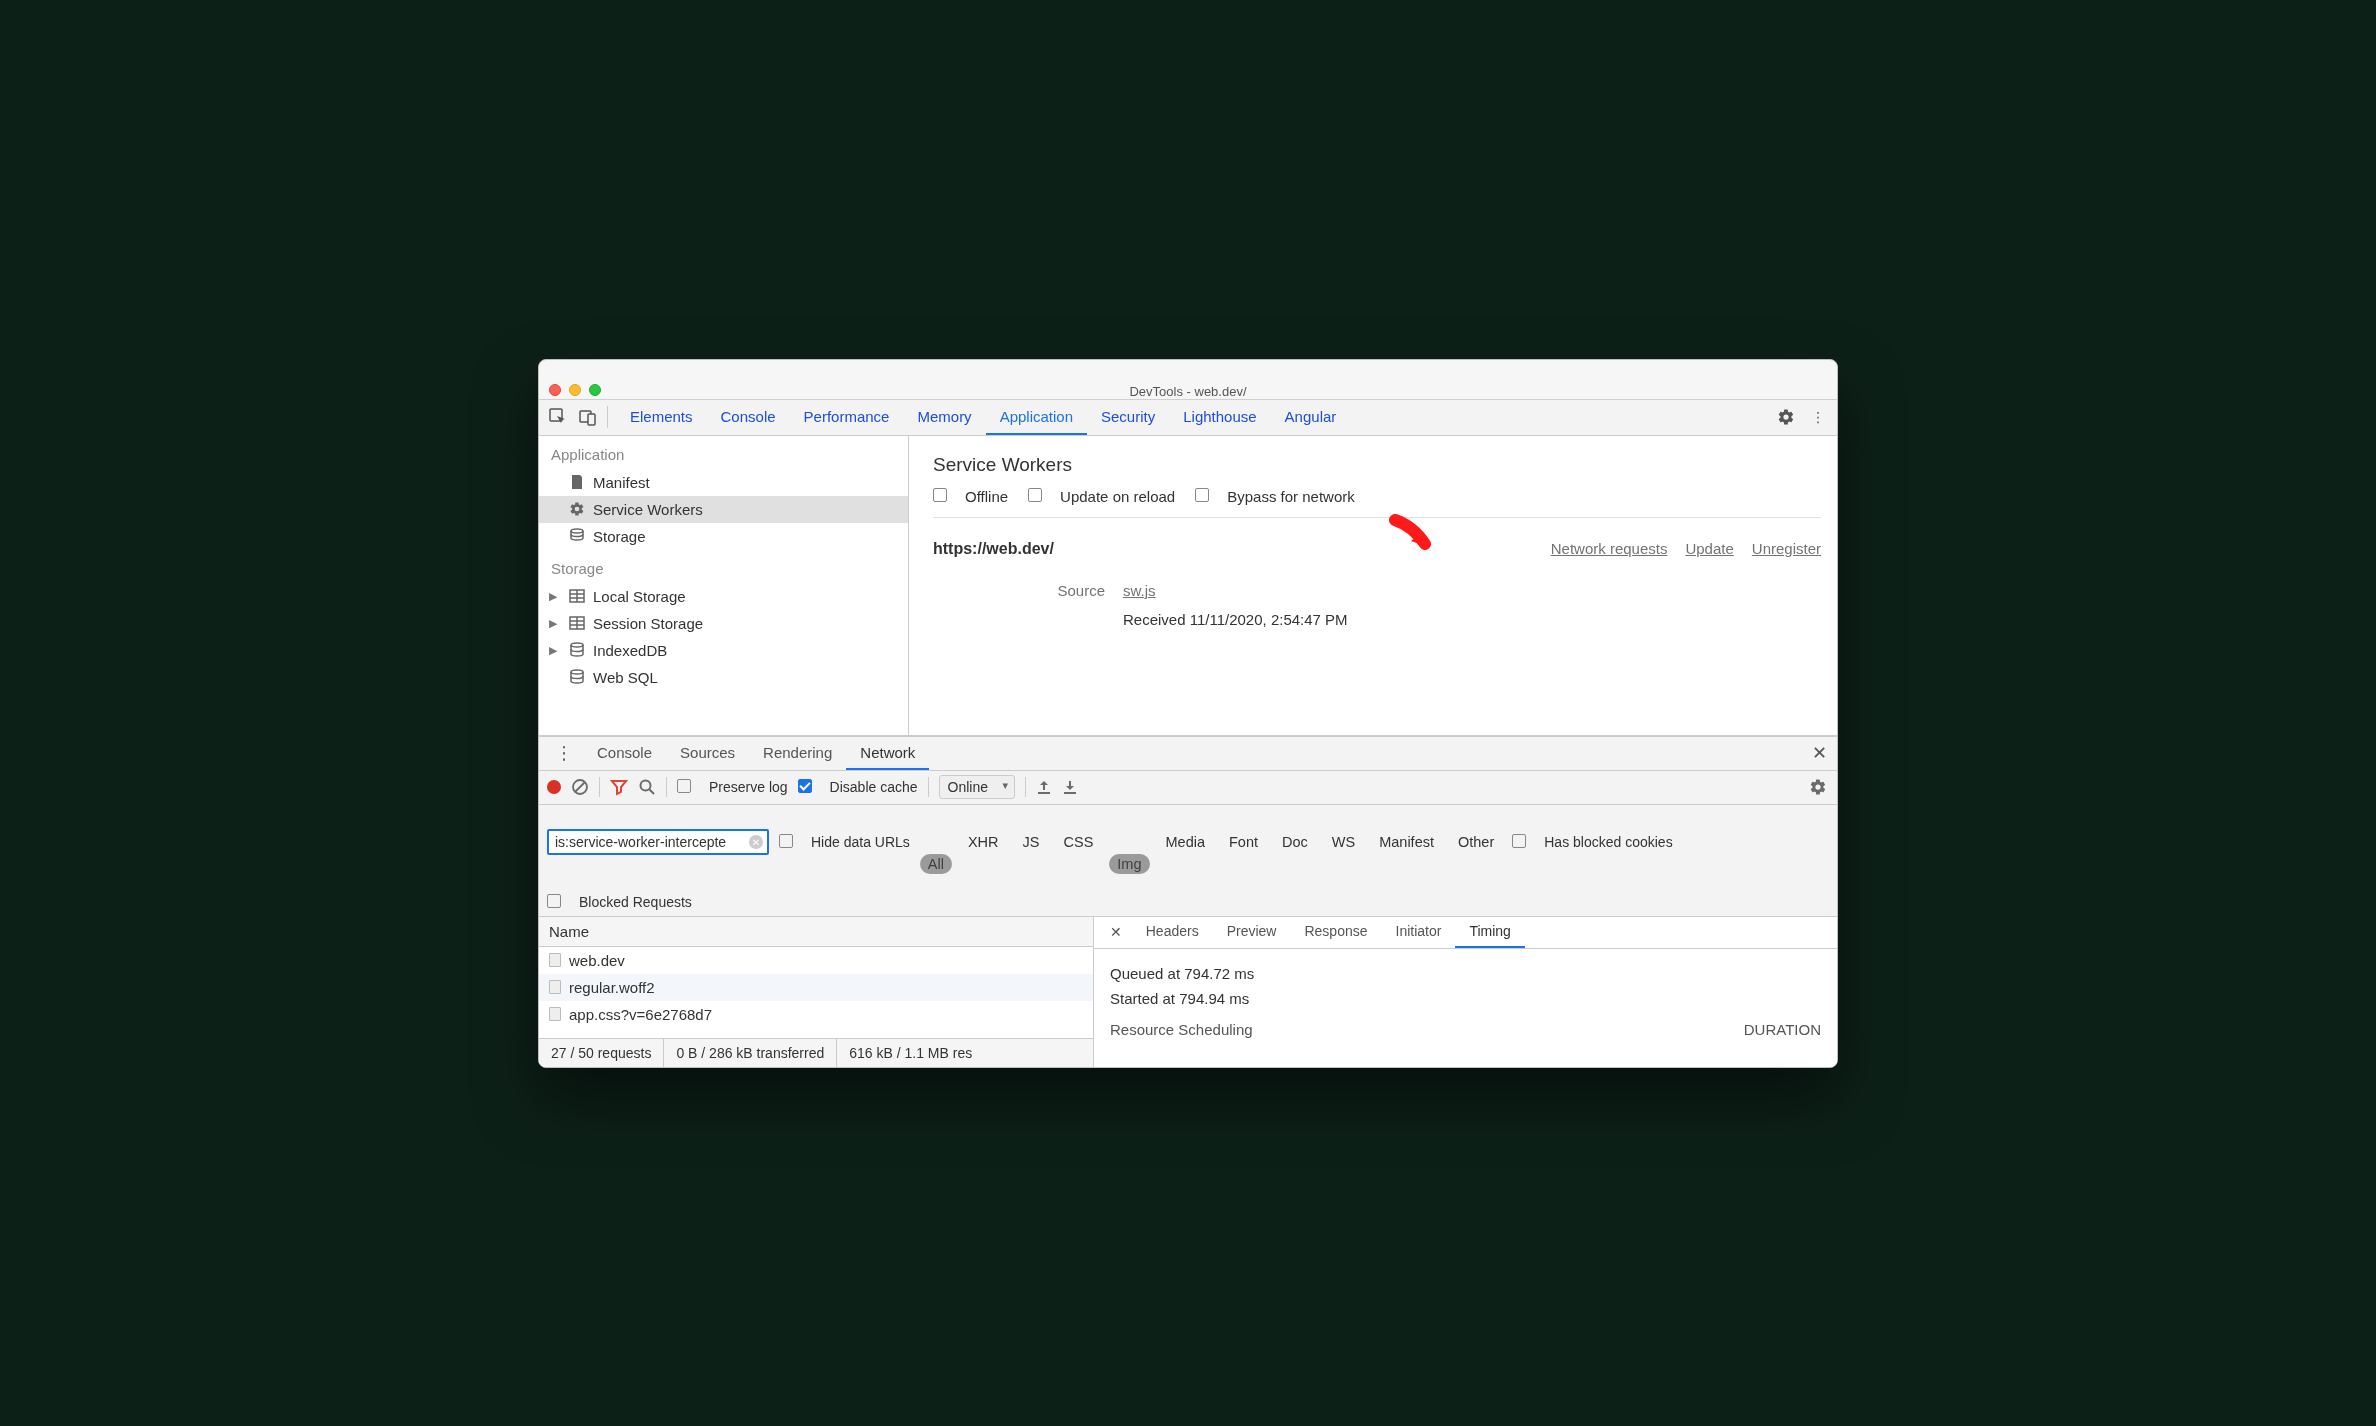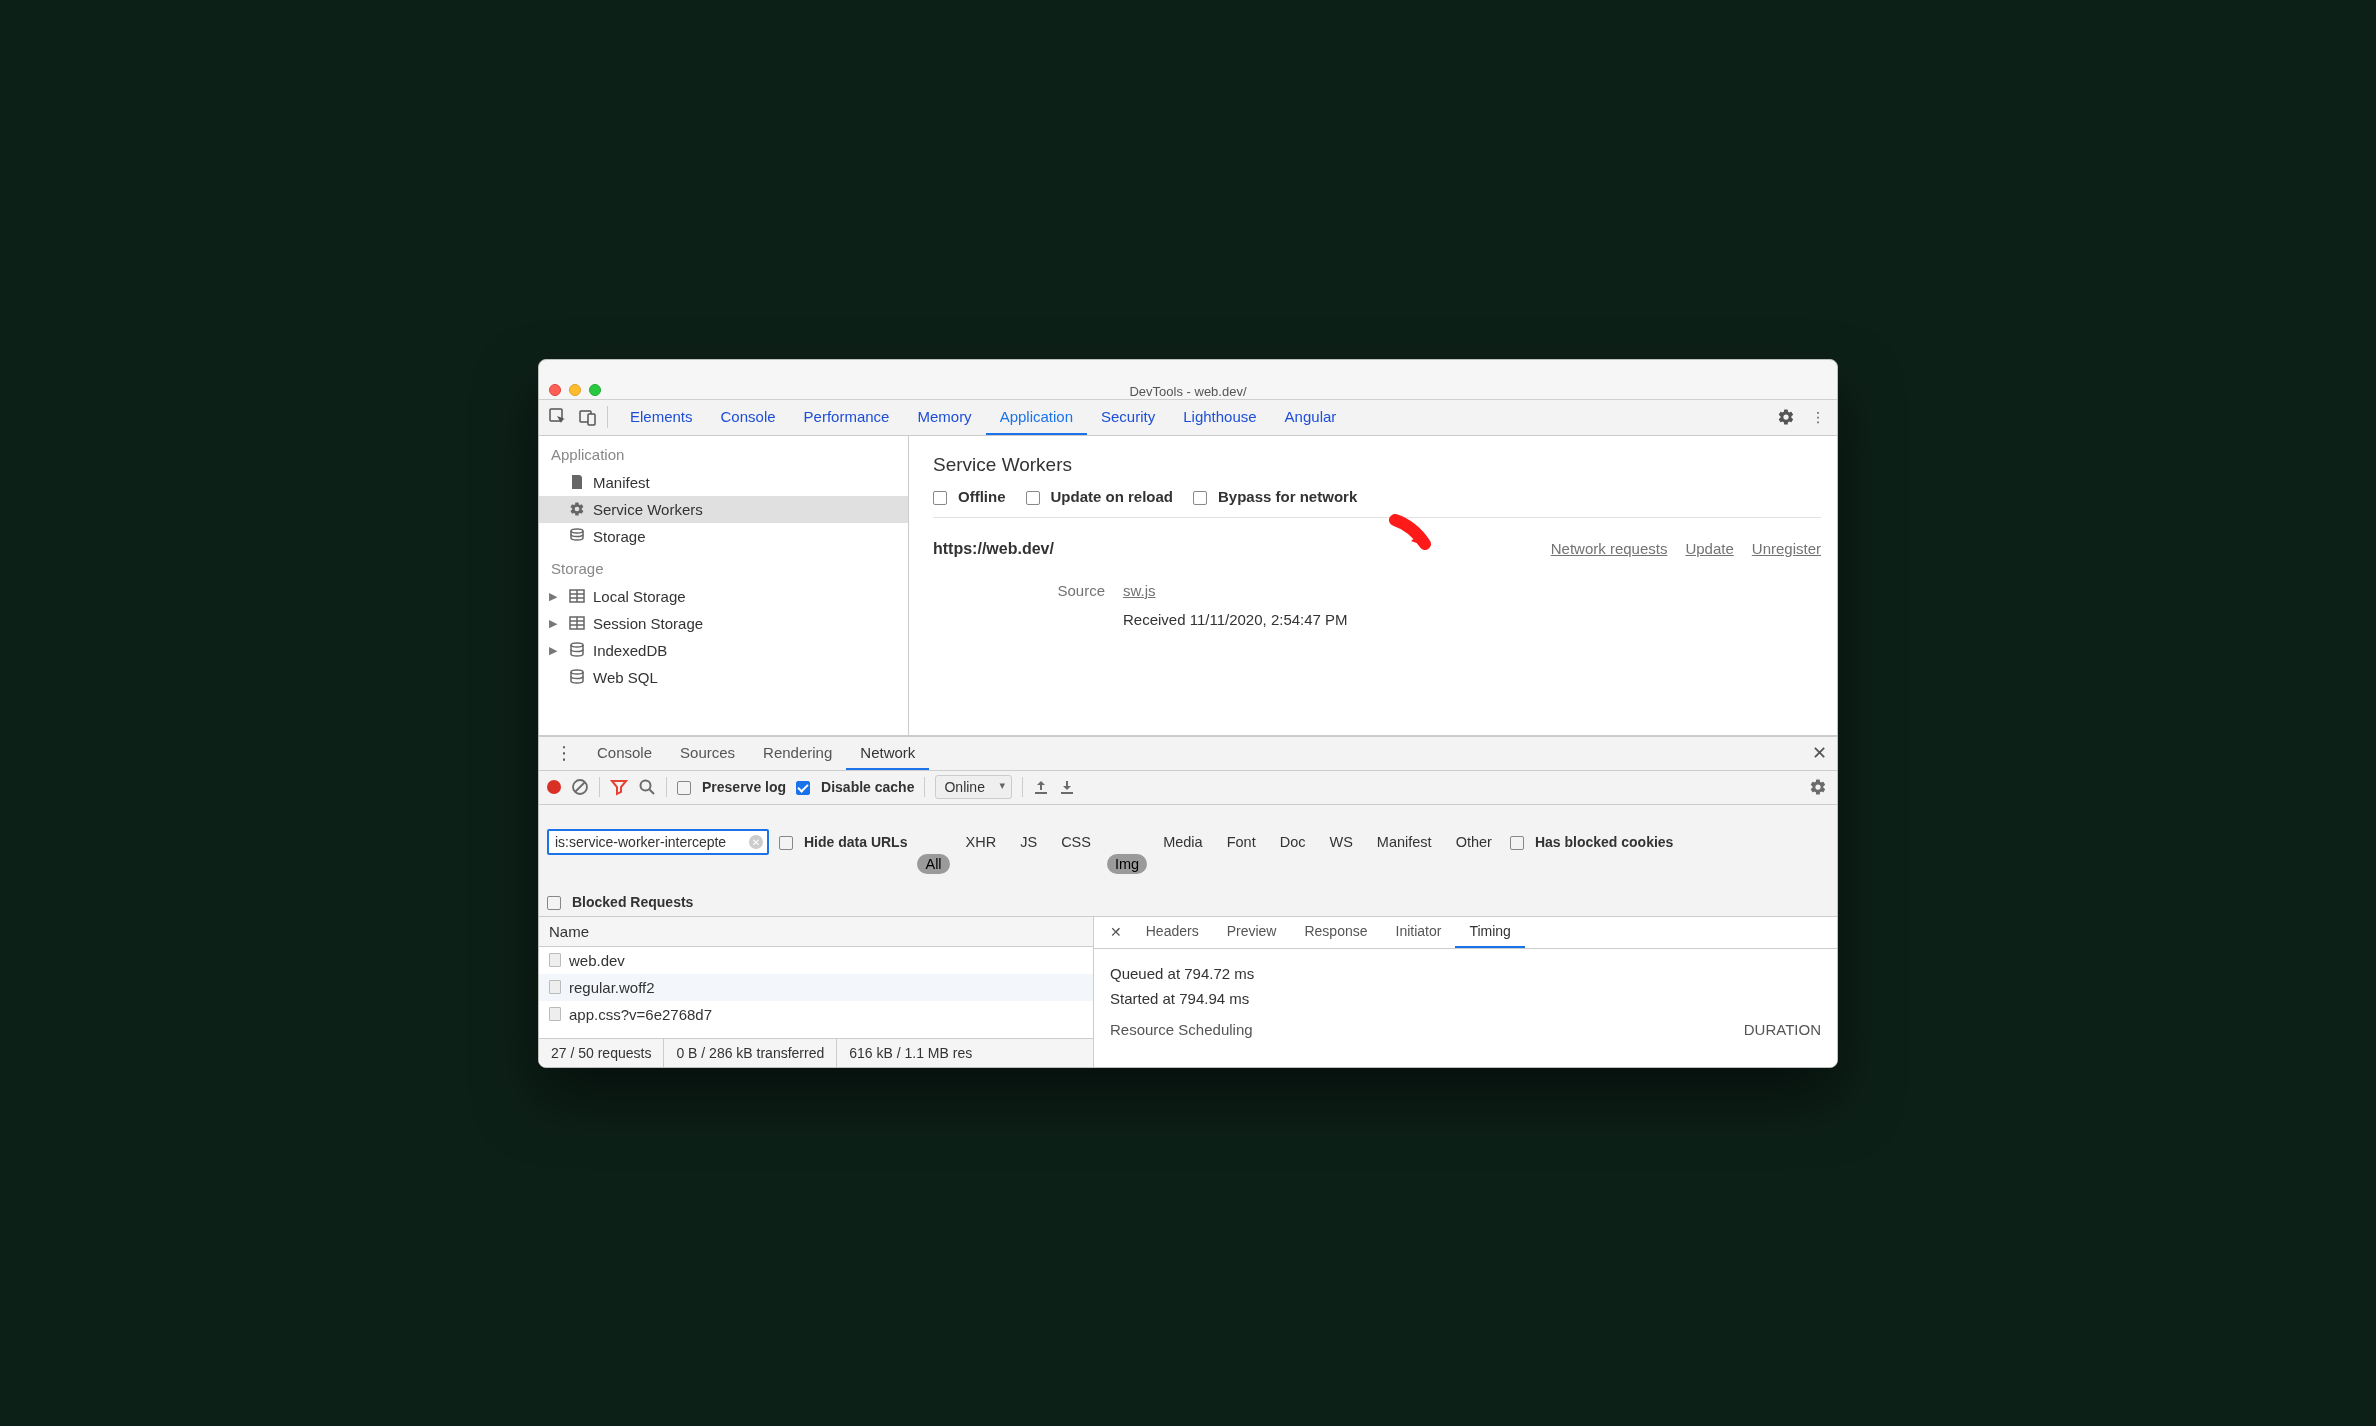--- a/index.html
+++ b/index.html
@@ -81,21 +81,21 @@
   .sb-item .caret { width: 10px; display: inline-block; color: #777; font-size: 11px; margin-left: -20px; margin-right: 2px;}
   .sb-item .itico { width: 16px; color: #666; display:flex; }
 
   
   .app-main { flex: 1; position: relative; overflow-y: auto; }
   .sw-card {
     margin: 0 16px 16px 24px;
   }
   .sw-title { font-size: 19px; font-weight: 400; color: #333; padding: 18px 0 12px; }
   .sw-checks { display: flex; align-items: center; gap: 20px; font-size: 15px; border-bottom: 1px solid #e1e1e1; padding-bottom: 12px; }
-  .chk { display: flex; align-items: flex-end; gap: 11px; cursor: pointer; font-weight: bold; }
+  .chk { display: flex; align-items: flex-start; gap: 18px; cursor: pointer; }
   .chk-box { width: 14px; height: 14px; border: 1.5px solid #888; border-radius: 2px; }
   .sw-origin-row { display: flex; align-items: center; padding: 22px 0 10px; }
   .sw-origin { font-weight: bold; font-size: 16px; }
   .sw-links { margin-left: auto; display: flex; gap: 18px; }
   .link { color: #737373; text-decoration: underline; cursor: pointer; font-size: 15px; }
   .sw-details { padding: 8px 0 10px 100px; font-size: 15px; }
   .sw-row { display: flex; gap: 18px; padding: 6px 0; }
   .sw-label { width: 72px; text-align: right; color: #737373; }
   .arrow-annot {
     position: absolute; left: 480px; top: 78px; color: #ff1a1a; pointer-events: none;
@@ -134,21 +134,21 @@
     padding: 6px 8px; border-bottom: 1px solid #ccc; display: flex; flex-wrap: wrap; align-items: center; gap: 10px;
     row-gap: 10px;
   }
   .filter-input {
     border: 2px solid #1a73e8; border-radius: 2px; padding: 3px 22px 3px 6px; width: 222px;
     font-size: 14px; color: #333; background: #fff; position: relative;
   }
   .filter-input .clr { position: absolute; right: 4px; top: 4px; width: 14px; height: 14px; border-radius: 50%; background: #ccc; color: #fff; font-size: 10px; display:flex; align-items:center; justify-content:center; cursor:pointer;}
   .type-filters { display: flex; gap: 8px; align-items: center; font-size: 14.5px; }
   .type-pill { padding: 2px 8px; border-radius: 10px; cursor: pointer; color: #333;}
-  .type-pill.sel { background: #9a9a9a; color: #000000; margin-top: 43px; }
+  .type-pill.sel { background: #9a9a9a; color: #404040; margin-top: 43px; }
 
   
   .net-body { display: flex; height: 150px; background: #fff; }
   .req-list { width: 555px; border-right: 1px solid #ccc; display:flex; flex-direction: column;}
   .req-head { border-bottom: 1px solid #ccc; padding: 6px 10px; font-size: 15px; color: #333; background: #f5f5f5;}
   .req-rows { flex:1; overflow-y: auto;}
   .req-row { padding: 5px 10px; display: flex; align-items: center; gap: 8px; font-size: 15px; cursor:pointer;}
   .req-row.alt { background: #f3f6fb;}
   .file-ico { width:12px; height:14px; border:1px solid #bbb; border-radius:1px; background:linear-gradient(#eee,#eee) ; position:relative;}
   

